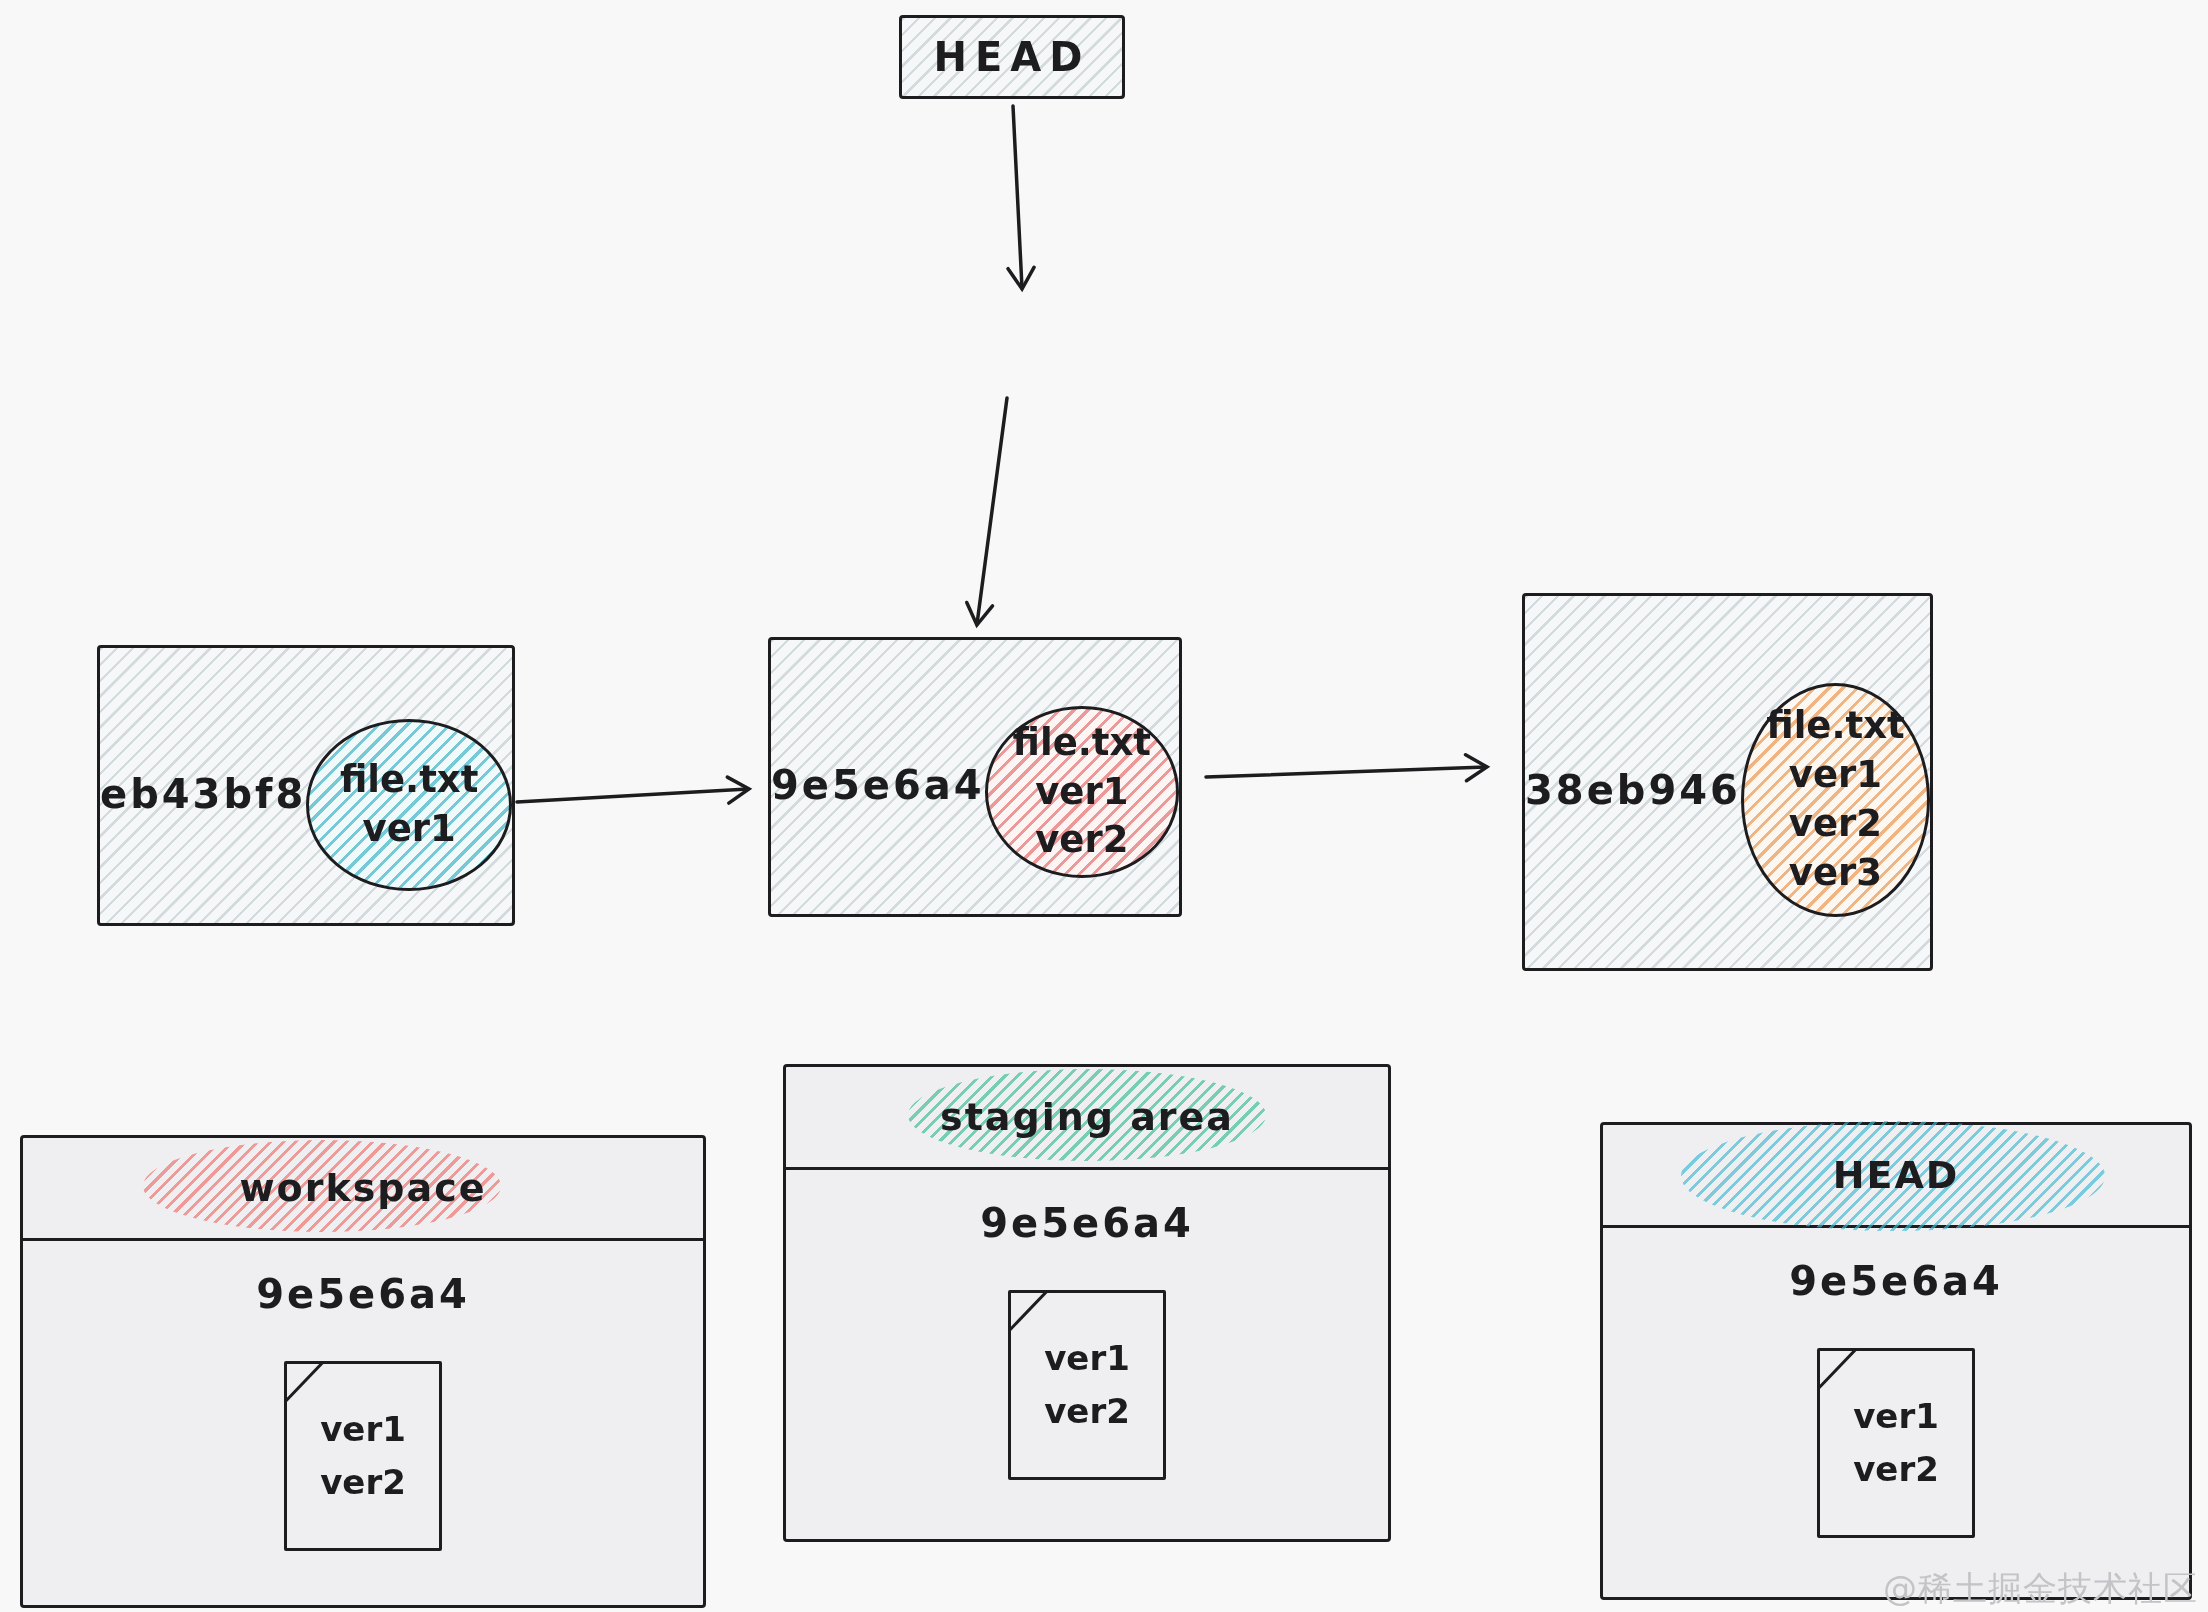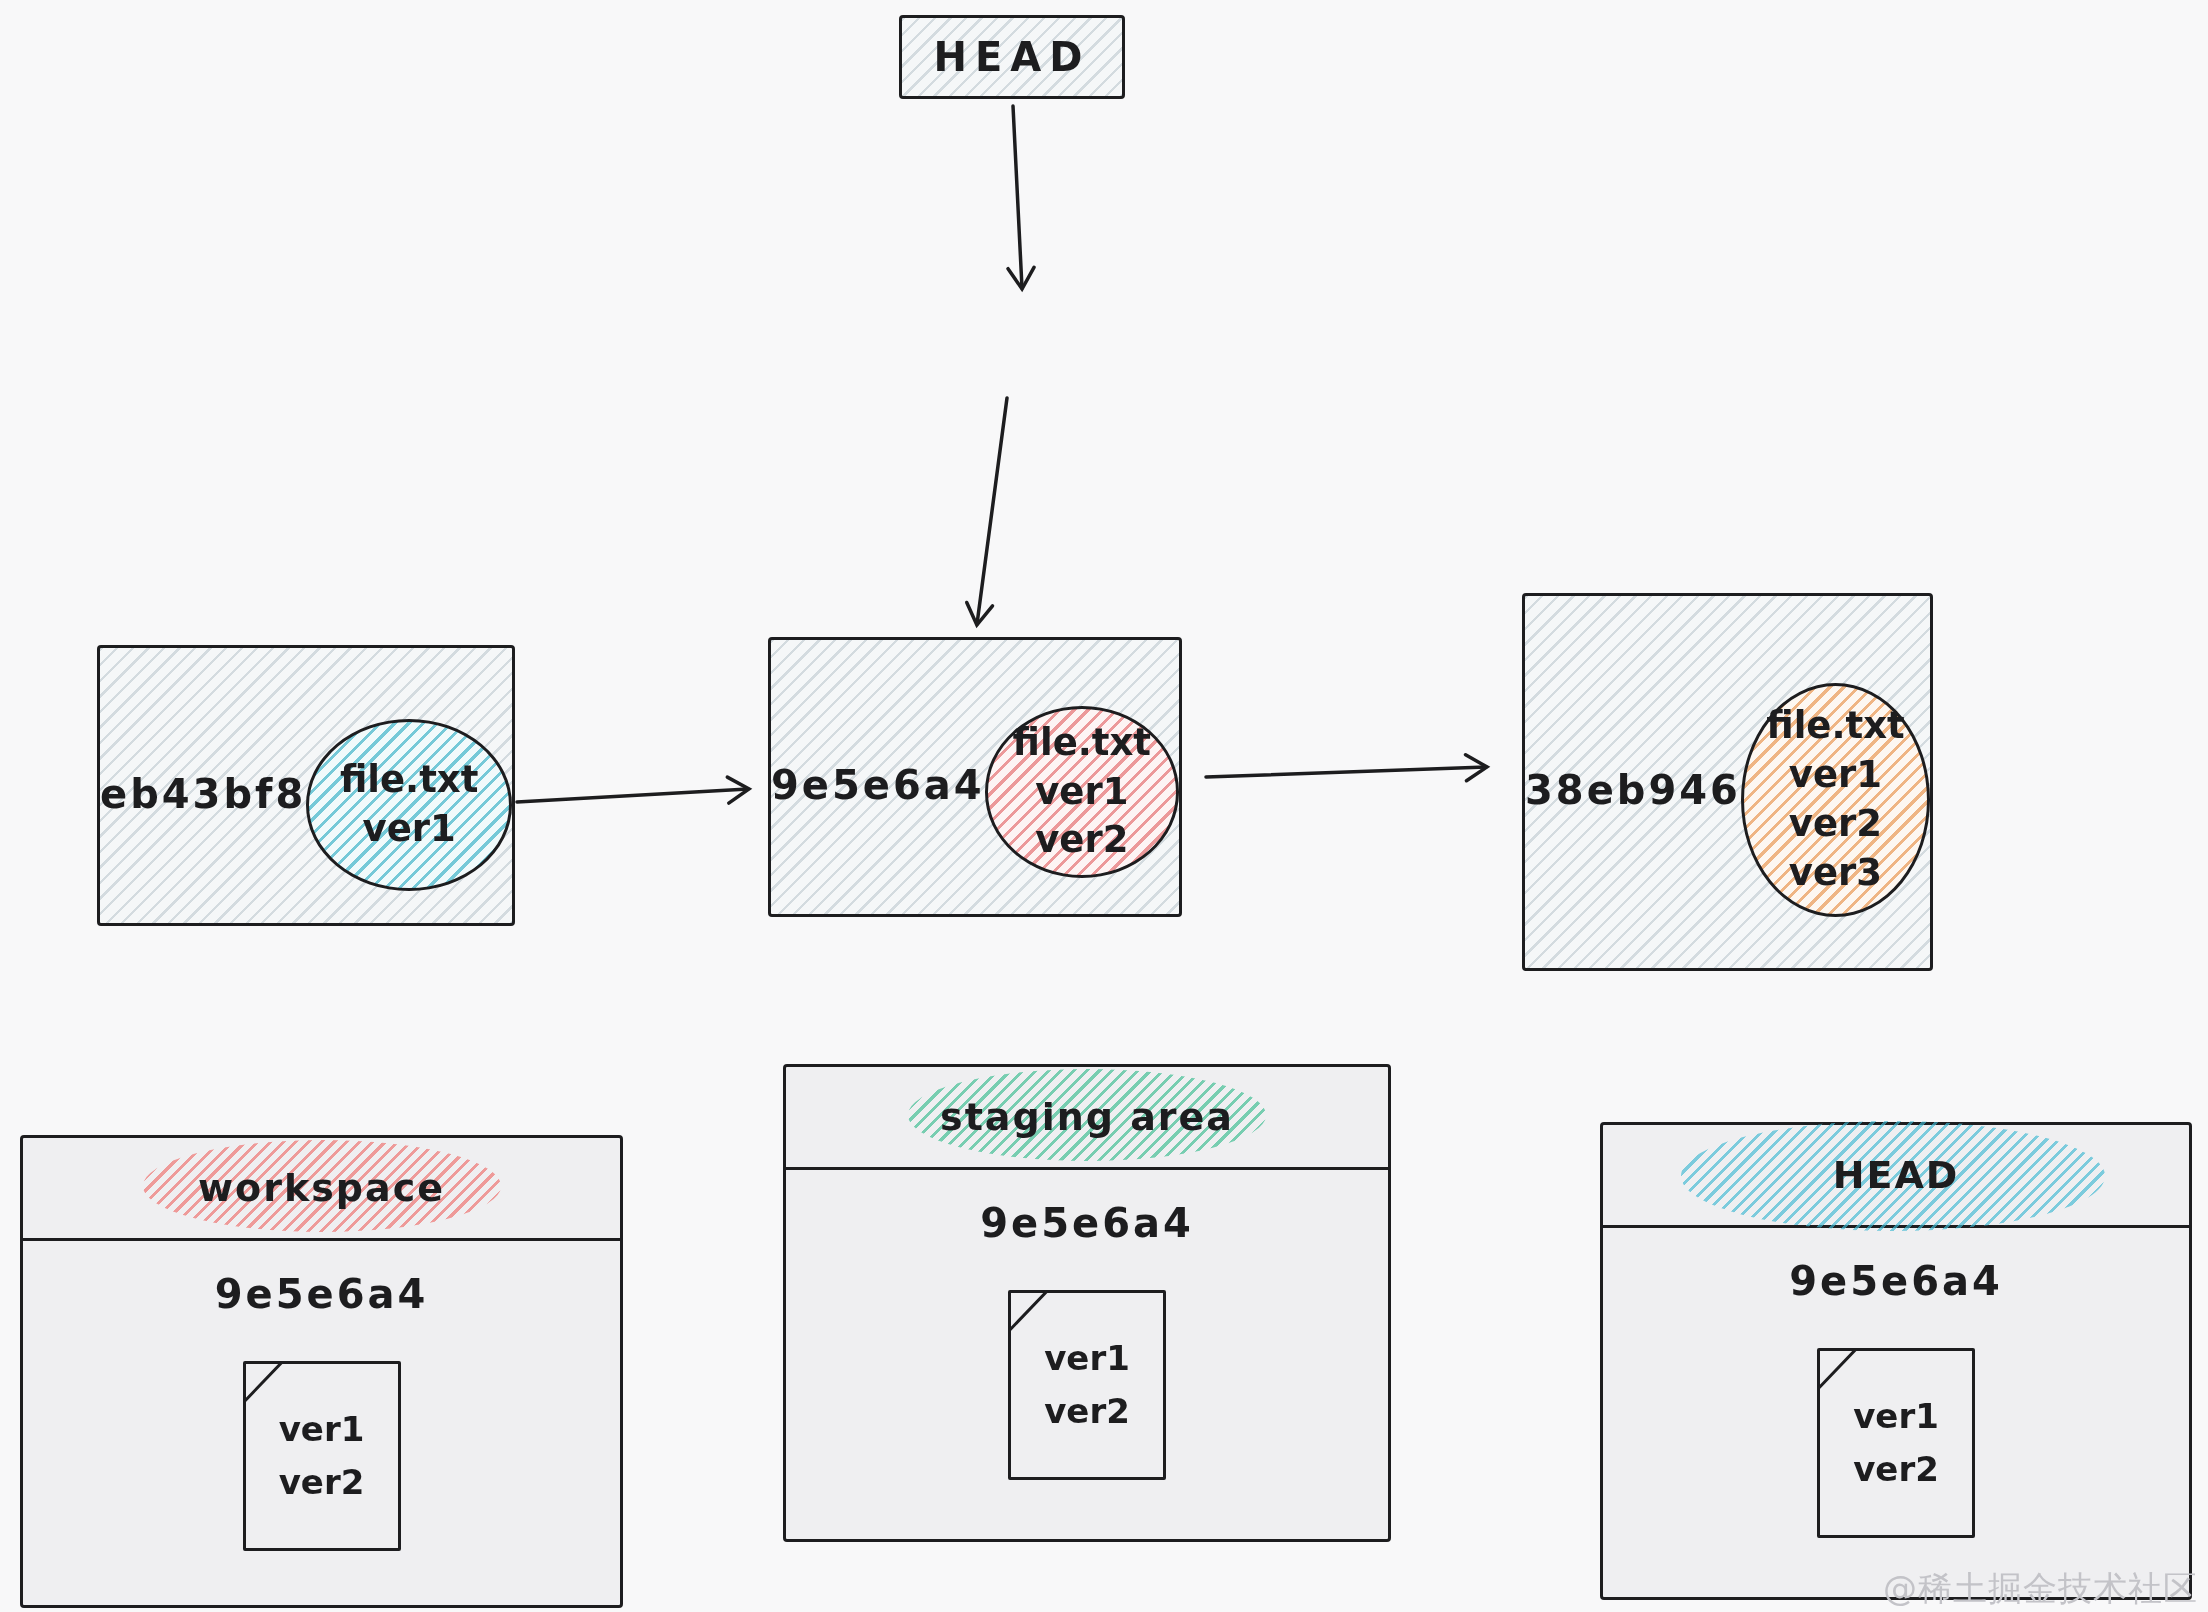--- a/index.html
+++ b/index.html
@@ -54,21 +54,21 @@
   .header-ellipse{position:absolute;border-radius:50%;}
   .panel-title{position:relative;z-index:2;font-size:38px;font-weight:600;letter-spacing:2px;}
   .panel-body{display:flex;flex-direction:column;align-items:center;}
   .panel-commit-id{margin-top:30px;font-size:40px;font-weight:600;letter-spacing:3px;}
   .file-card{
     margin-top:44px;width:158px;height:190px;border:3px solid #1d1d1f;box-sizing:border-box;position:relative;
     display:flex;flex-direction:column;align-items:center;justify-content:center;
     font-size:34px;font-weight:600;line-height:1.55;background:transparent;border-radius:2px;
   }
   .fold-svg{position:absolute;top:-2px;left:-2px;}
-  #panel-workspace{left:20px;top:1135px;width:603px;height:473px;}
+  #panel-workspace{left:20px;top:1135px;width:686px;height:473px;}
   #panel-staging{left:783px;top:1064px;width:608px;height:478px;}
   #panel-head{left:1600px;top:1122px;width:592px;height:478px;}
   #panel-workspace .header-ellipse{width:358px;height:92px;top:2px;left:120px;
     background:repeating-linear-gradient(135deg, rgba(238,102,99,0.62) 0 3px, transparent 3px 9px);}
   #panel-staging .header-ellipse{width:358px;height:92px;top:2px;left:122px;
     background:repeating-linear-gradient(135deg, rgba(46,185,137,0.62) 0 3px, transparent 3px 9px);}
   #panel-head .header-ellipse{width:424px;height:110px;top:-4px;left:78px;
     background:repeating-linear-gradient(135deg, rgba(62,184,210,0.65) 0 3px, transparent 3px 9px);}
   
   #arrows{position:absolute;left:0;top:0;pointer-events:none;}

